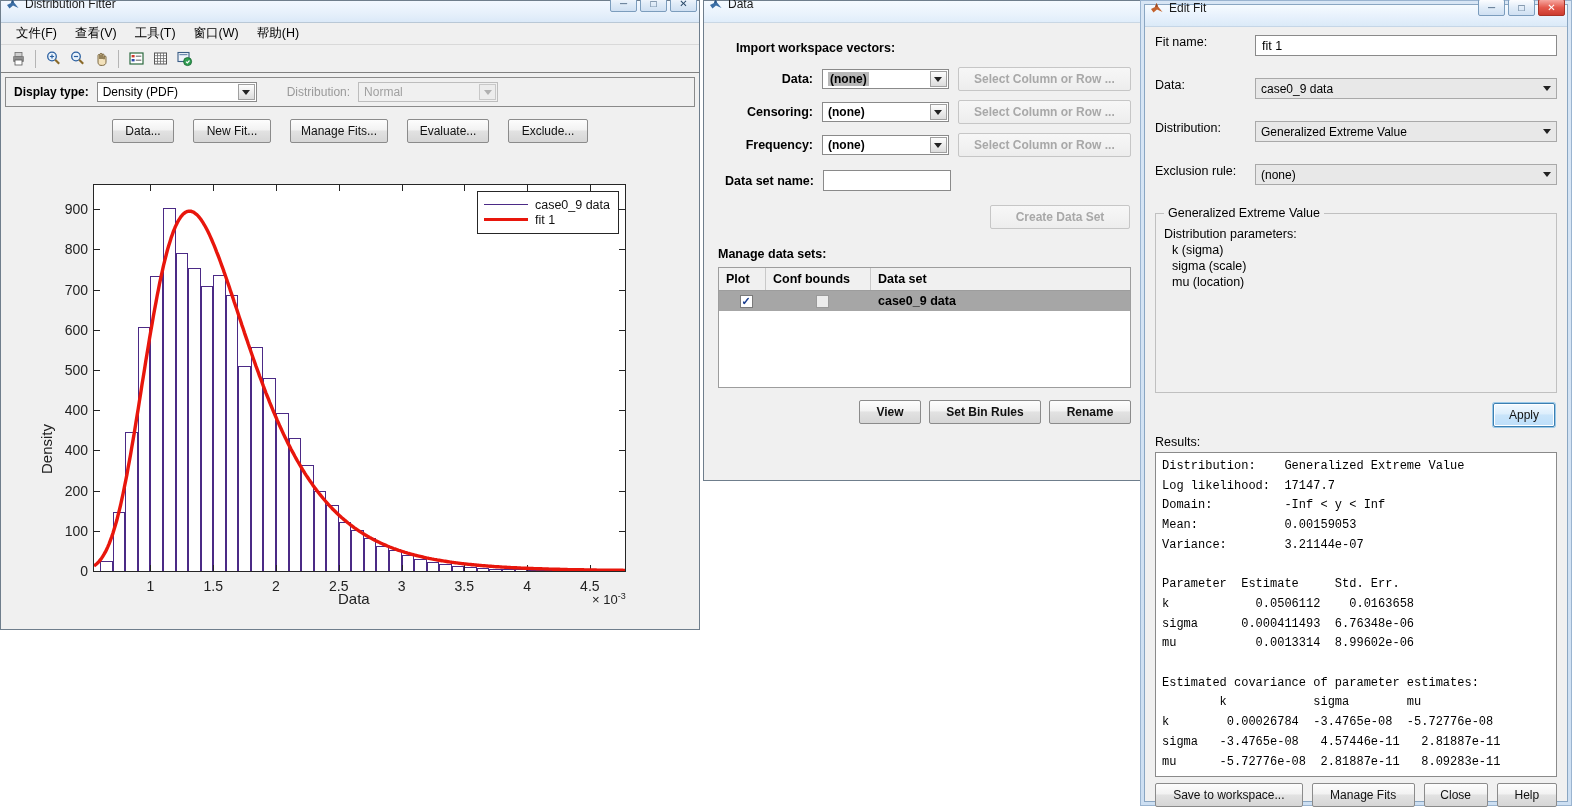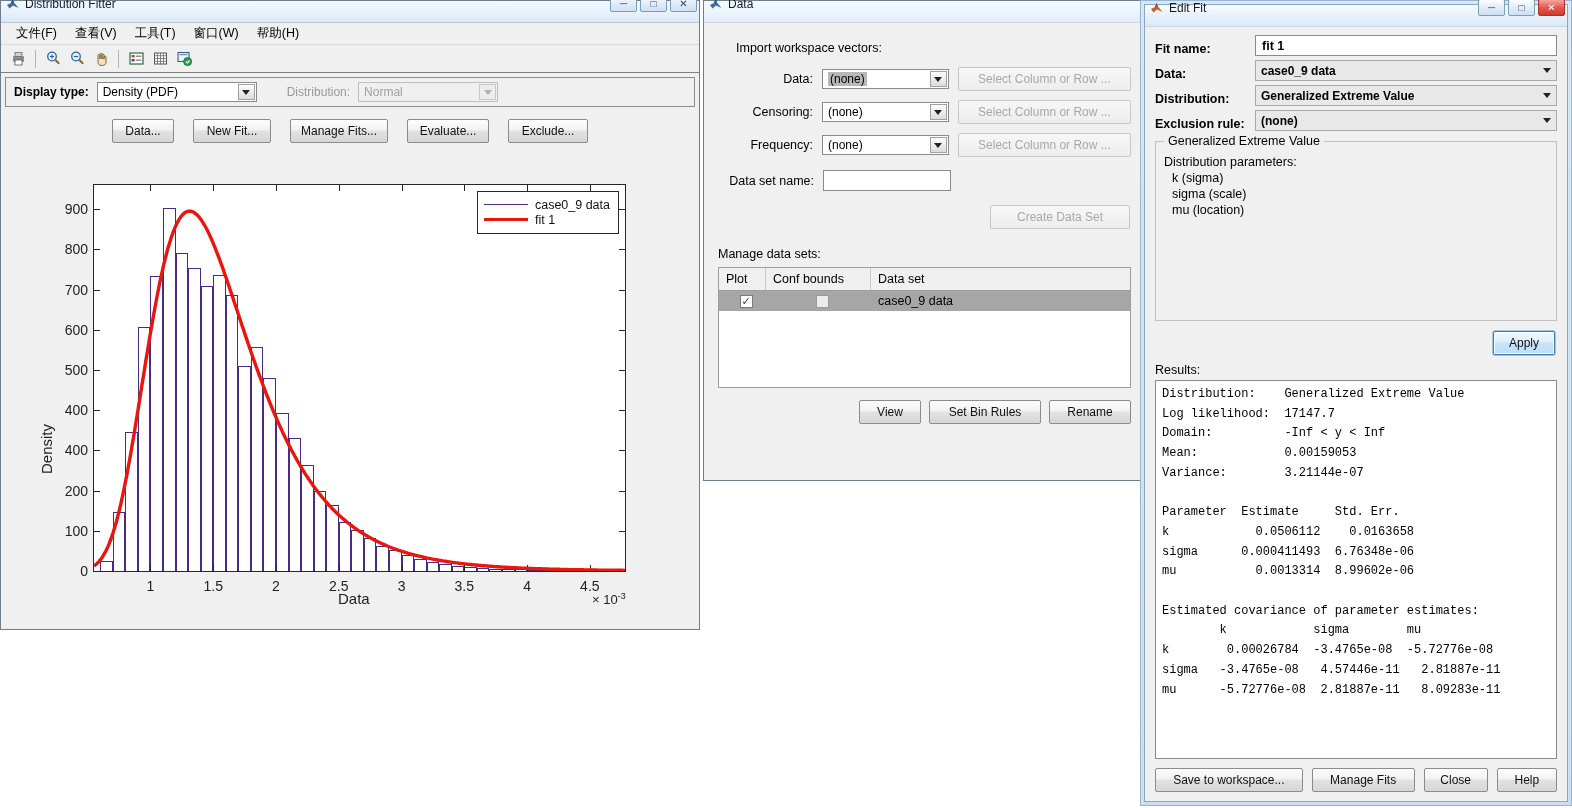--- a/index.html
+++ b/index.html
@@ -103,21 +103,21 @@
   .legrow { display:flex; align-items:center; gap:7px; height:15px; }
   .legline { width:44px; height:0; }
   .legtext { font-size:12.5px; color:#111; }
 
   
   #datawin { left:703px; top:0; width:443px; height:481px; }
   #datawin .outer { width:100%; height:100%; border:1px solid #6f7e8c;
      background:#f0f0f0; display:flex; flex-direction:column; }
   #datawin .titlebar { border-bottom:1px solid #c9d7e4;
      background:linear-gradient(180deg,#f5faff 0%,#eaf3fc 60%,#e0edfa 100%); }
-  .dbody { flex:1; padding:12px 14px 8px 14px; position:relative; }
+  .dbody { flex:1; padding:12px 14px 8px 14px; position:relative;font-weight:bold; }
   .frow { display:flex; align-items:center; margin-bottom:9px; }
   .frow .flab { width:105px; text-align:right; padding-right:9px; font-size:12.5px; }
 
   .tbl { border:1px solid #9d9d9d; background:#fff; }
   .thead { display:flex; height:23px; background:#f0f0f0; border-bottom:1px solid #9d9d9d;
      align-items:flex-end; }
   .th { font-size:12.5px; padding-left:7px; border-right:1px solid #c9c9c9; height:100%;
      display:flex; align-items:center; }
   .trow { display:flex; height:20px; align-items:center; background:#a6a6a6; }
   .td { font-size:12.5px; padding-left:7px; height:100%; display:flex; align-items:center; }
@@ -125,21 +125,21 @@
      display:flex; align-items:center; justify-content:center; }
   .cbx .tick { color:#1a3d8f; font-size:11px; line-height:1; }
 
   
   #editfit { left:1140px; top:0; width:432px; height:806px; }
   #editfit .outer { width:100%; height:100%; border:1px solid #5b7fa6; background:#f0f0f0;
      display:flex; flex-direction:column; }
   #editfit .titlebar { background:linear-gradient(180deg,#f6fbff 0%,#e7f1fc 55%,#dbeaf8 100%);
      border-bottom:1px solid #c5d6e7; }
   .efbody { flex:1; padding:8px 10px 0 10px; display:flex; flex-direction:column; }
-  .efrow { display:flex; align-items:flex-end; margin-bottom:4px;font-weight:bold; }
+  .efrow { display:flex; align-items:flex-start; margin-bottom:22px; }
   .efrow .eflab { width:100px; font-size:12.5px; }
   .inputbox { height:21px; border:1px solid #8a8a8a; background:#fff; display:flex;
      align-items:center; padding-left:6px; font-size:12.5px; }
 
   .paramframe { position:relative; border:1px solid #c0c0c0; margin-top:6px; height:180px;
      padding:12px 8px 0 8px; }
   .paramframe .legendtitle { position:absolute; top:-8px; left:8px; background:#f0f0f0;
      padding:0 4px; font-size:12.5px; }
   .paramline { font-size:12.5px; line-height:16px; }
   .indent1 { padding-left:8px; }

